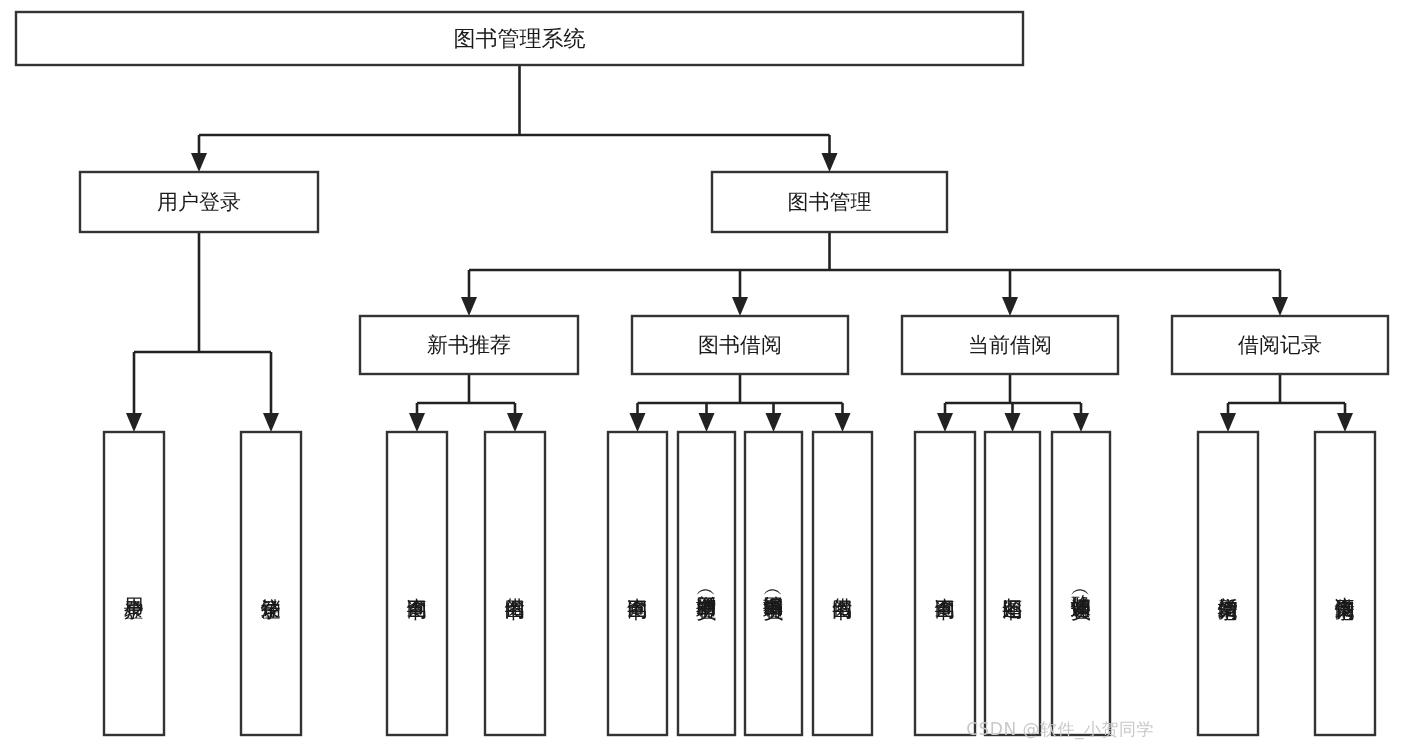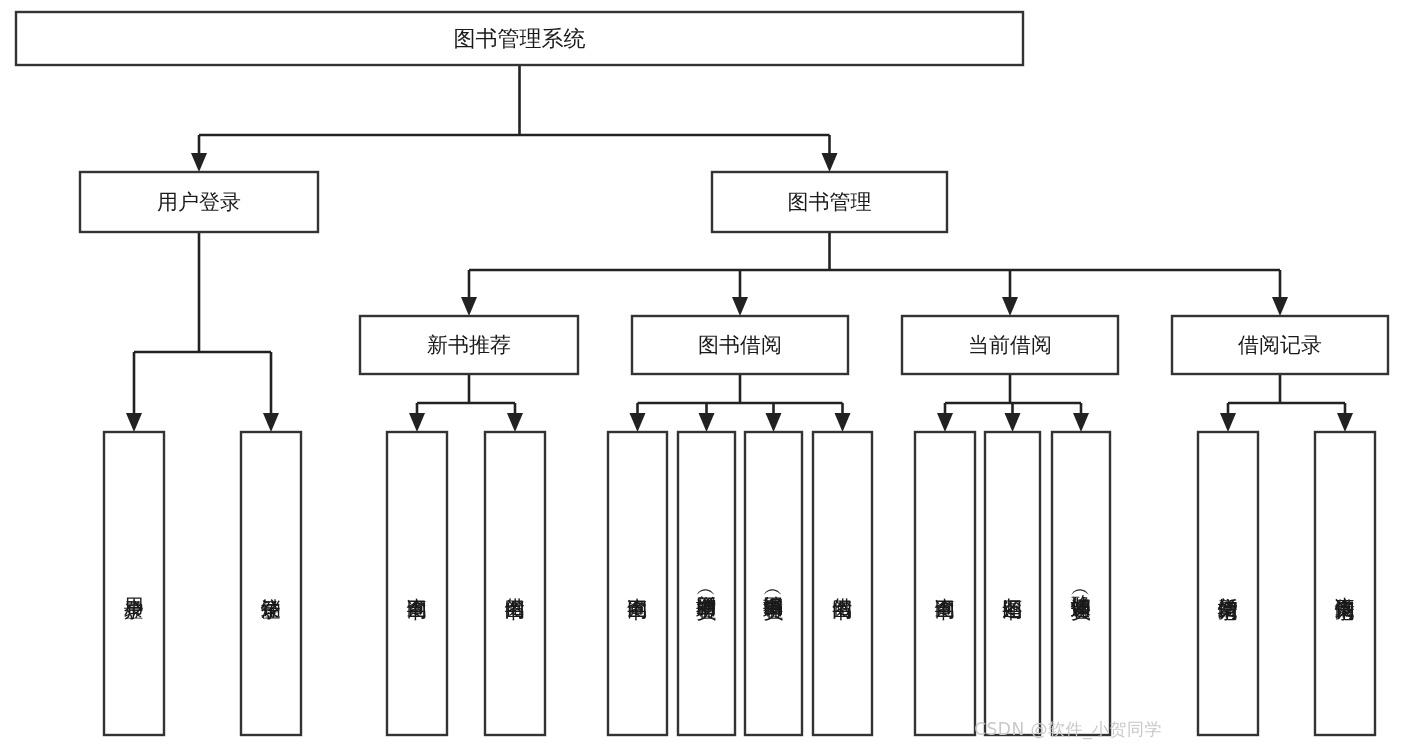--- a/index.html
+++ b/index.html
@@ -69,21 +69,21 @@
     font-size: 20px;
     line-height: 1.12;
     letter-spacing: 1px;
     color: #1a1a1a;
     font-family: "DejaVu Sans", "Liberation Sans", sans-serif;
     white-space: nowrap;
     text-align: center;
   }
   #watermark {
     position: absolute;
-    right: 4px;
+    right: 12px;
     bottom: 6px;
     font-size: 17px;
     color: #c9c9c9;
     font-family: "DejaVu Sans", "Liberation Sans", sans-serif;
     letter-spacing: 0.5px;
     white-space: nowrap;
     margin-top: 8px;
   }
 </style>
 </head>

